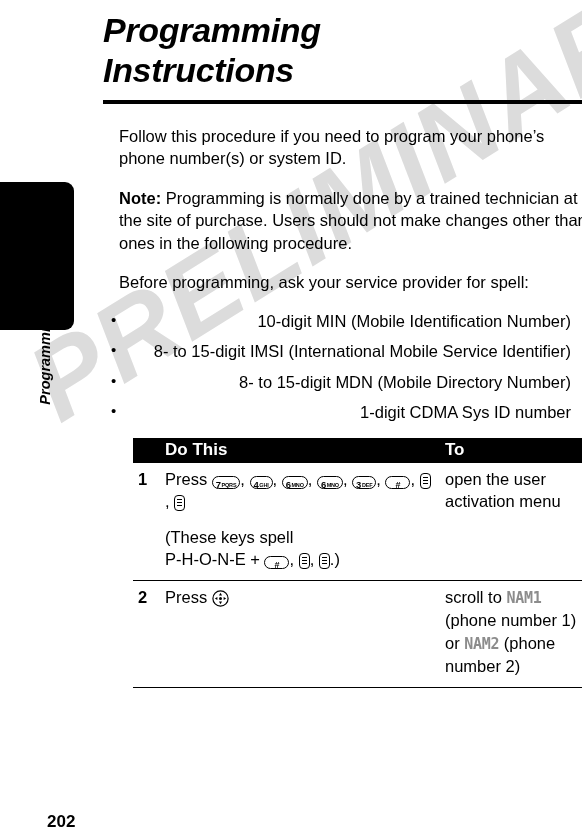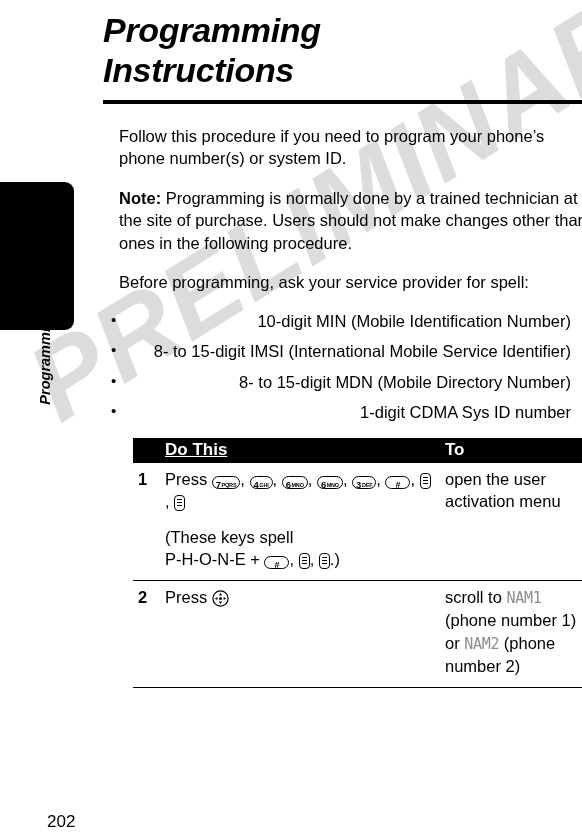--- a/index.html
+++ b/index.html
@@ -59,21 +59,21 @@
     font-size: 14.5px;
     line-height: 28px;
     text-align: center;
     white-space: nowrap;
     z-index: 2;
   }
   #page-number {
     position: absolute;
     left: 47px;
     top: 812px;
-    font-weight: normal;
+    font-weight: bold;
     font-size: 17px;
     letter-spacing: 0px;
     z-index: 2;
   }
 
   
   #content {
     position: absolute;
     left: 103px;
     top: 0;
@@ -144,42 +144,42 @@
   #proc-table th {
     background: #000000;
     color: #ffffff;
     font-size: 17px;
     font-weight: bold;
     text-align: left;
     padding: 3px 0 4px 0;
     line-height: 18px;
   }
   #proc-table th.th-num  { width: 27px; padding-left: 5px; }
-  #proc-table th.th-do   { width: 280px; text-decoration: underline; }
+  #proc-table th.th-do   { width: 280px; }
   #proc-table th.th-to   { width: 142px; }
   #proc-table td {
     vertical-align: top;
     font-size: 16.5px;
     line-height: 22.5px;
     padding: 5px 0 9px 0;
   }
   #proc-table td.c-num {
     font-weight: bold;
     padding-left: 5px;
   }
   #proc-table td.c-do { padding-right: 10px; }
   #proc-table tr.step-row + tr.step-row td { border-top: 1.6px solid #000; }
   #proc-table tr.end-row td {
     border-top: 1.6px solid #000;
     padding: 0; height: 0; line-height: 0;
   }
   .note-sub { margin-top: 13px; }
   .lcd {
     font-family: "DejaVu Sans Mono", monospace;
-    font-weight: normal;
+    font-weight: bold;
     font-size: 15px;
     color: #8c8c8c;
     letter-spacing: -0.3px;
     margin-top: 24px;
   }
 
   
   .keyline { white-space: normal; }
   .key {
     display: inline-block;

